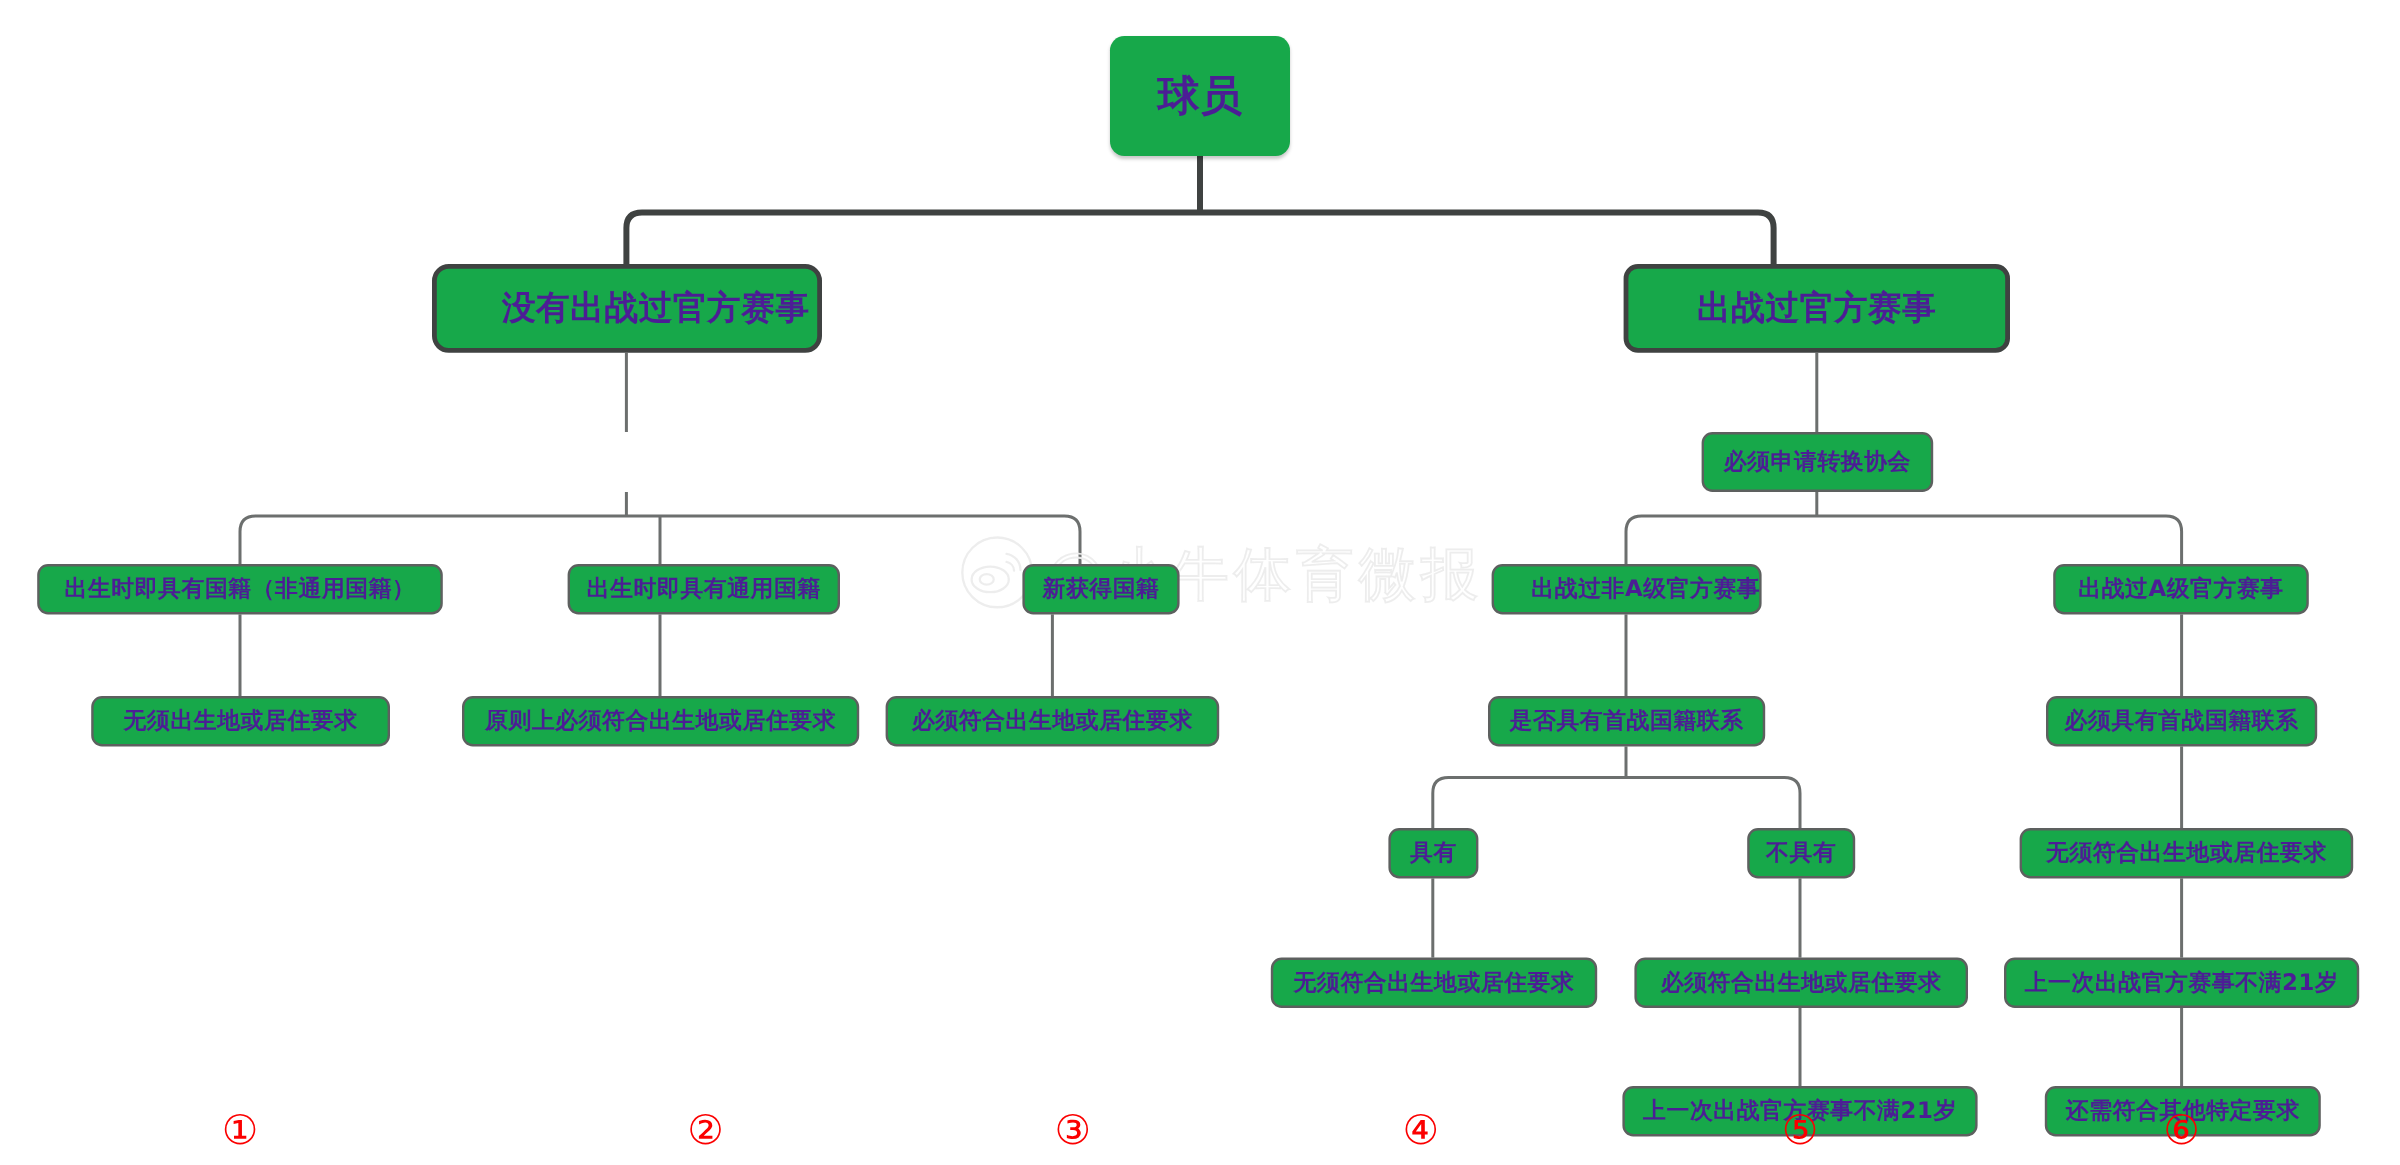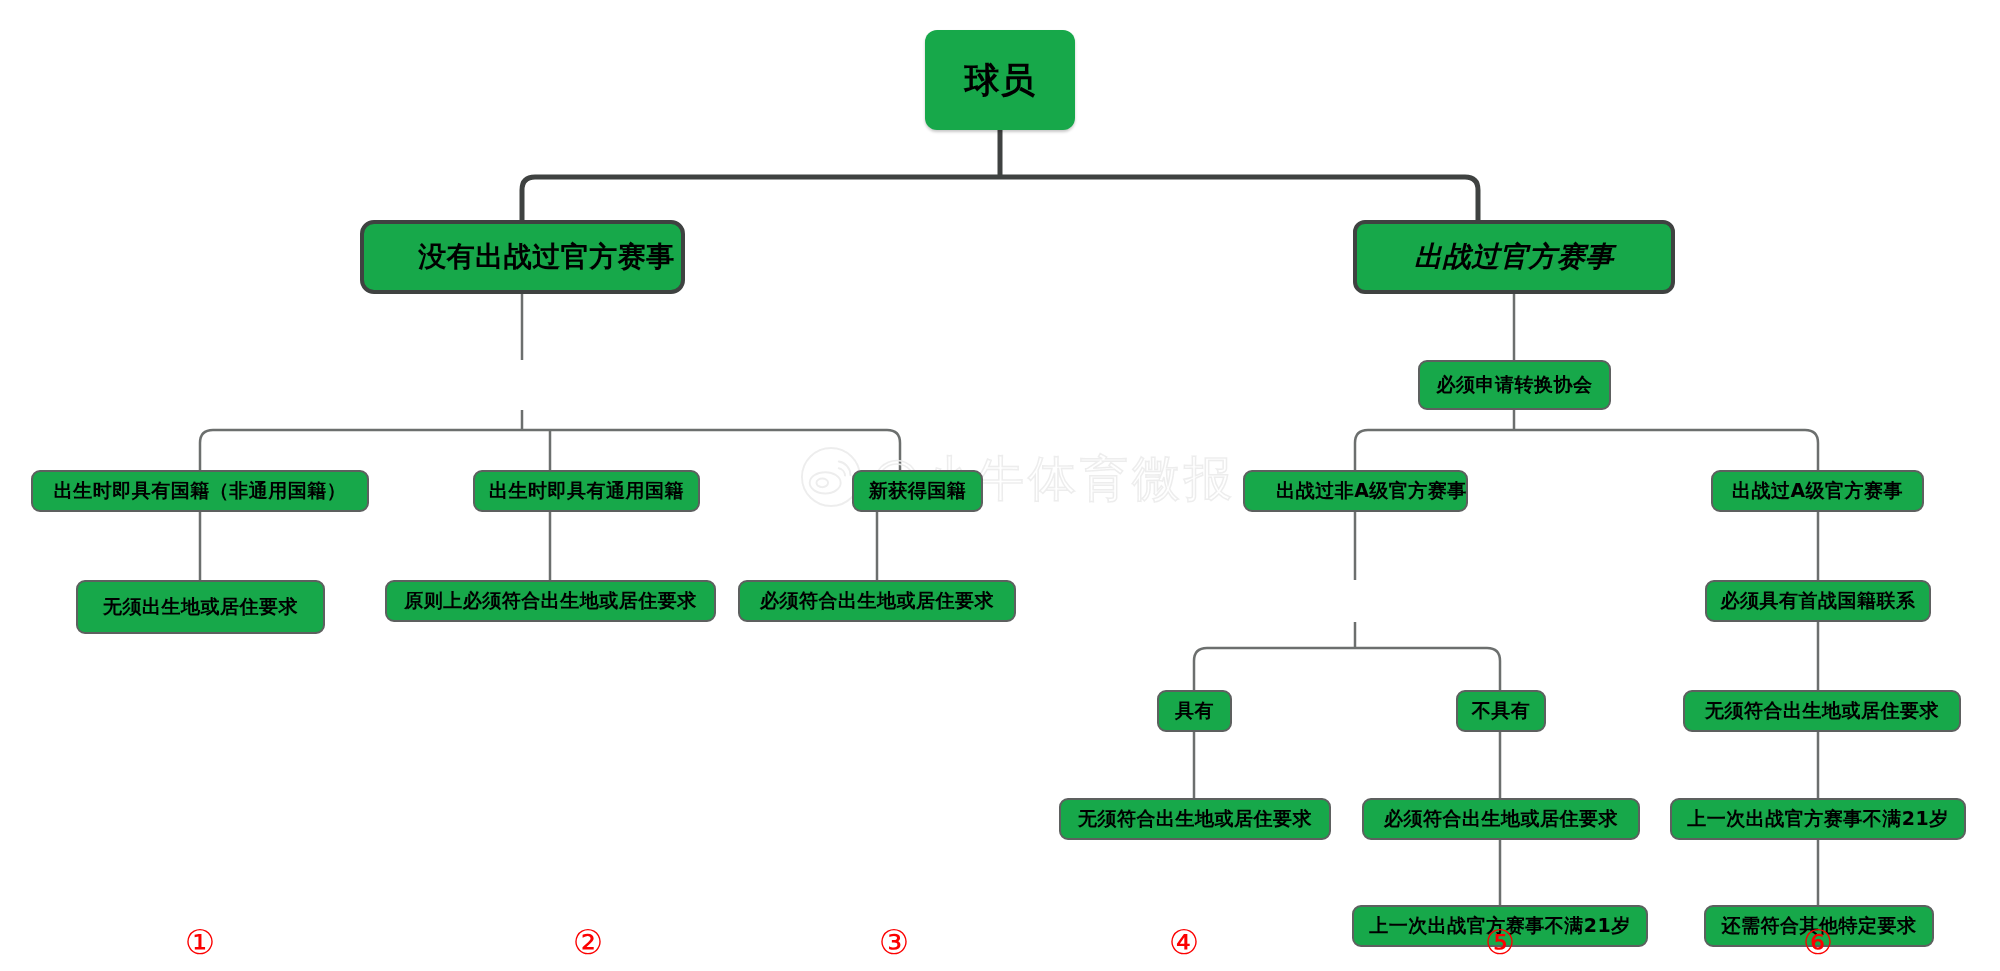--- a/index.html
+++ b/index.html
@@ -22,41 +22,41 @@
     left: 0;
     top: 0;
     width: 2000px;
     height: 971px;
     pointer-events: none;
   }
   .node {
     position: absolute;
     box-sizing: border-box;
     background: #17a84a;
-    color: #000000;
+    color: #4c1d95;
     display: flex;
     align-items: center;
     justify-content: center;
     text-align: center;
     white-space: nowrap;
     font-weight: bold;
     letter-spacing: 0.5px;
     z-index: 3;
   }
   .node.lvl-root {
     border-radius: 12px;
     font-size: 35px;
     box-shadow: 0 2px 3px rgba(0,0,0,0.22);
   }
   .node.lvl-2 {
     border: 4px solid #3f4241;
     font-size: 28px;
   }
   .node.lvl-2.sq { border-radius: 14px; padding-left: 48px; }
-  .node.lvl-2.rd { border-radius: 12px; font-style: italic; }
+  .node.lvl-2.rd { border-radius: 12px; }
   .node.lvl-s {
     border: 2px solid #5d605f;
     border-radius: 9px;
     font-size: 19px;
   }
   .marker {
     position: absolute;
     color: #fb0000;
     font-size: 34px;
     line-height: 1;
@@ -131,27 +131,28 @@
 
   <div class="node lvl-2 sq" style="left:360px; top:220px; width:325px; height:74px;">没有出战过官方赛事</div>
   <div class="node lvl-2 rd" style="left:1353px; top:220px; width:322px; height:74px;">出战过官方赛事</div>
 
   <div class="node lvl-s" style="left:1418px; top:360px; width:193px; height:50px;">必须申请转换协会</div>
 
   <div class="node lvl-s" style="left:31px; top:470px; width:338px; height:42px;">出生时即具有国籍（非通用国籍）</div>
   <div class="node lvl-s" style="left:437px; top:470px; width:227px; height:42px;margin-left:36px;">出生时即具有通用国籍</div>
   <div class="node lvl-s" style="left:812px; top:470px; width:131px; height:42px;margin-left:40px;">新获得国籍</div>
 
-  <div class="node lvl-s" style="left:76px; top:580px; width:249px; height:54px;">无须出生地或居住要求</div>
+  <div class="node lvl-s" style="left:76px; top:580px; width:249px; height:42px;">无须出生地或居住要求</div>
   <div class="node lvl-s" style="left:385px; top:580px; width:331px; height:42px;">原则上必须符合出生地或居住要求</div>
   <div class="node lvl-s" style="left:738px; top:580px; width:278px; height:42px;">必须符合出生地或居住要求</div>
 
   <div class="node lvl-s" style="left:1243px; top:470px; width:225px; height:42px;padding-left:32px;">出战过非A级官方赛事</div>
   <div class="node lvl-s" style="left:1711px; top:470px; width:213px; height:42px;">出战过A级官方赛事</div>
 
+  <div class="node lvl-s" style="left:1240px; top:580px; width:231px; height:42px;">是否具有首战国籍联系</div>
   <div class="node lvl-s" style="left:1705px; top:580px; width:226px; height:42px;">必须具有首战国籍联系</div>
 
   <div class="node lvl-s" style="left:1157px; top:690px; width:75px; height:42px;text-align:right;">具有</div>
   <div class="node lvl-s" style="left:1456px; top:690px; width:90px; height:42px;">不具有</div>
   <div class="node lvl-s" style="left:1683px; top:690px; width:278px; height:42px;">无须符合出生地或居住要求</div>
 
   <div class="node lvl-s" style="left:1059px; top:798px; width:272px; height:42px;">无须符合出生地或居住要求</div>
   <div class="node lvl-s" style="left:1362px; top:798px; width:278px; height:42px;">必须符合出生地或居住要求</div>
   <div class="node lvl-s" style="left:1670px; top:798px; width:296px; height:42px;">上一次出战官方赛事不满21岁</div>
 

